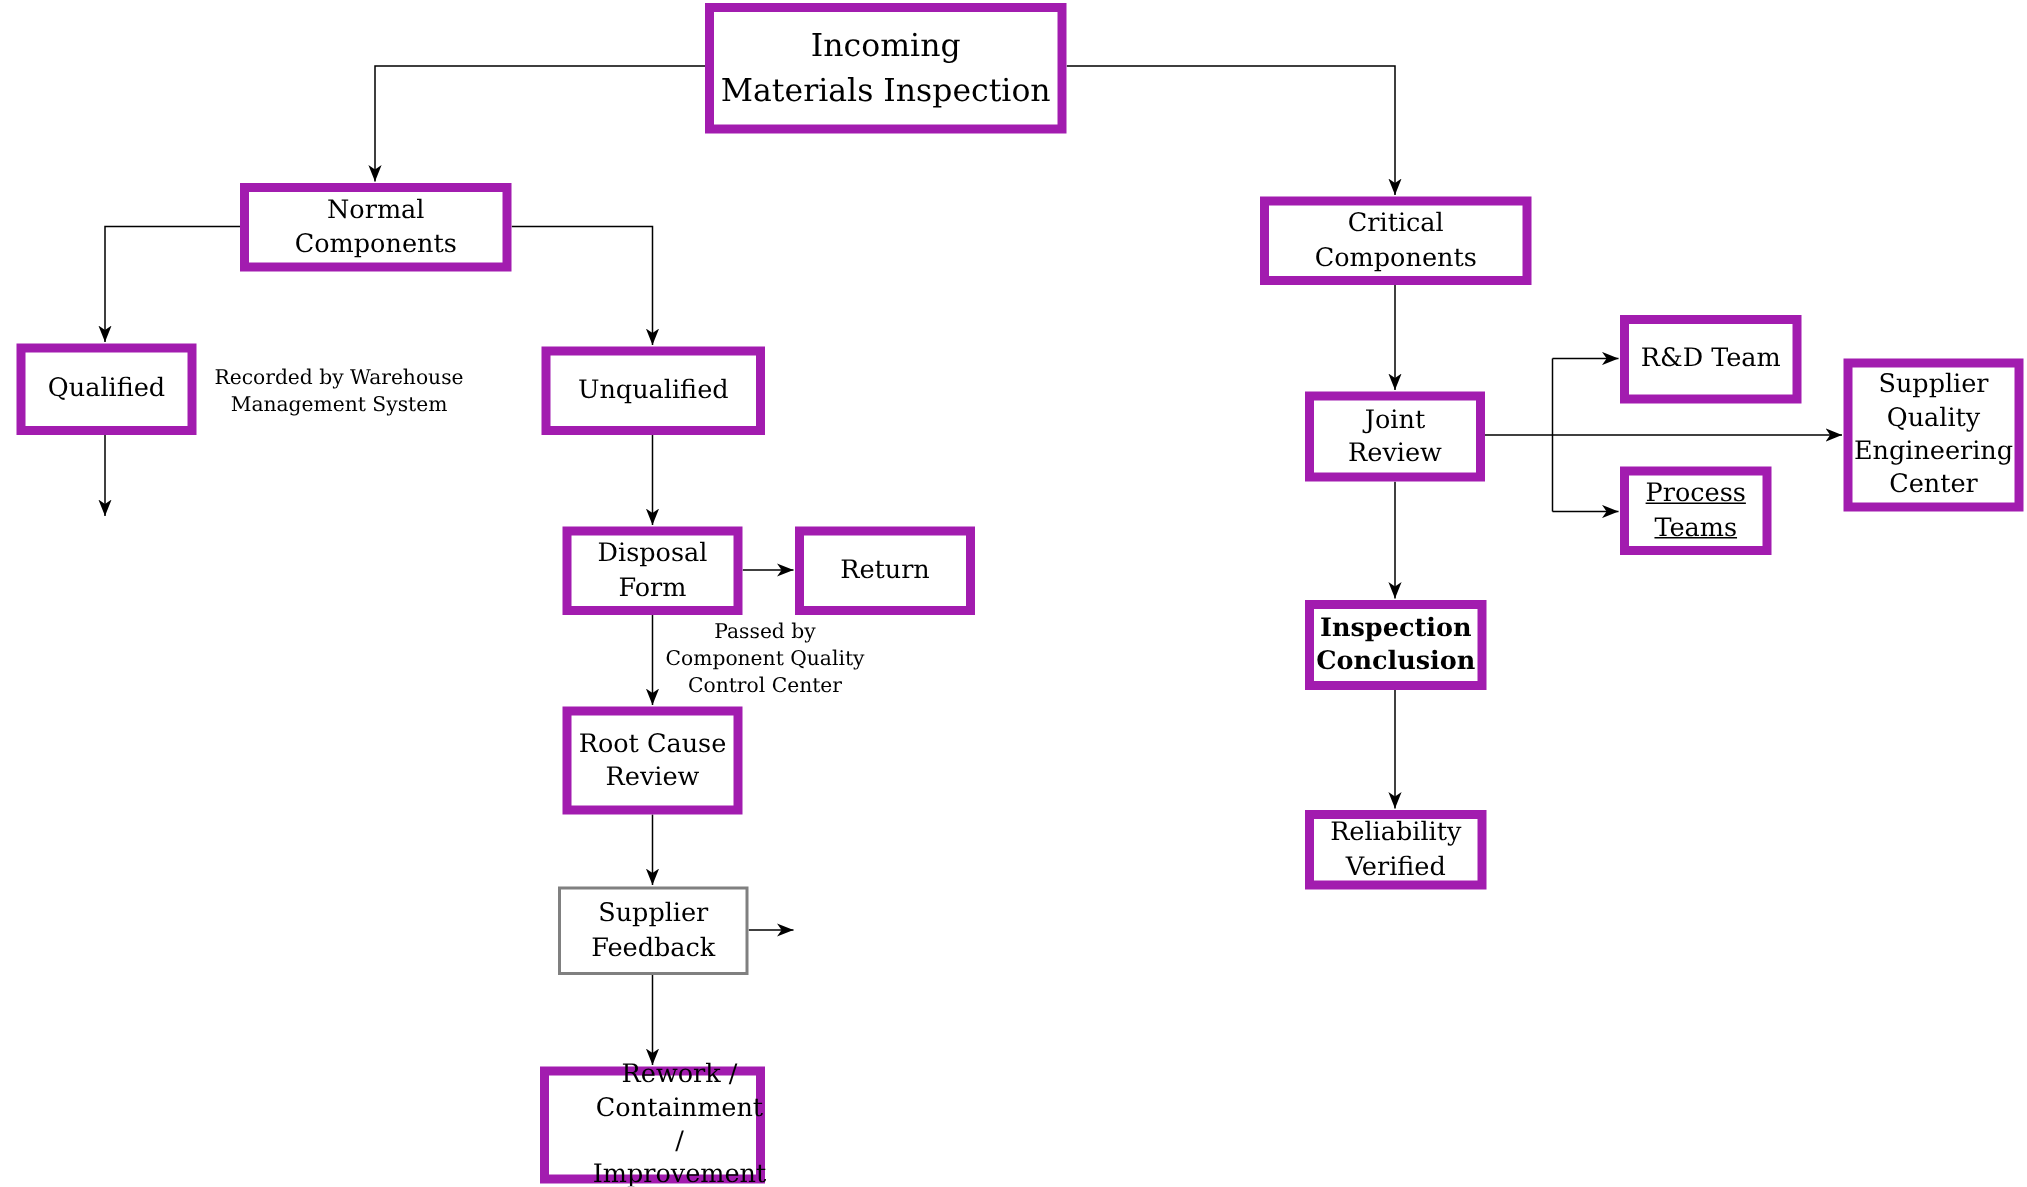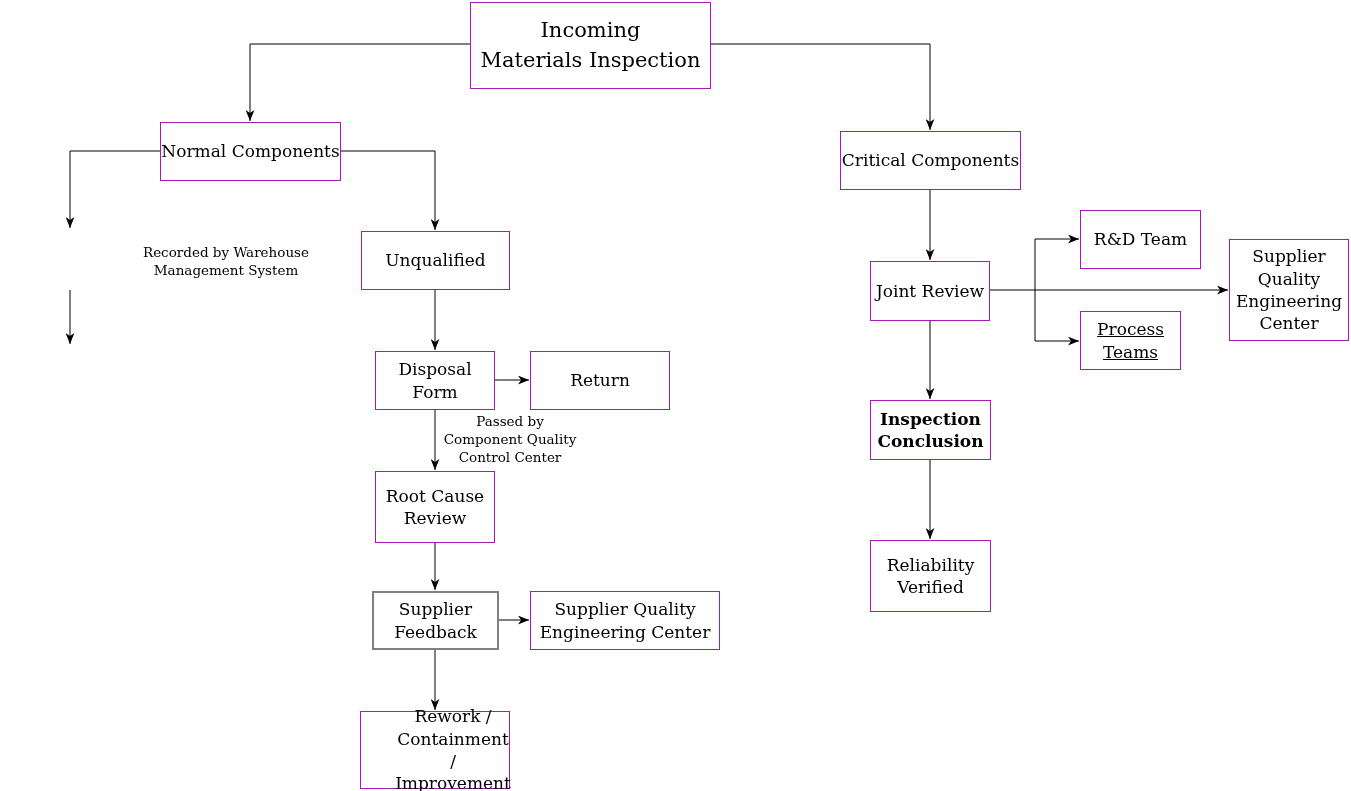--- a/index.html
+++ b/index.html
@@ -14,21 +14,21 @@
   }
   #edge-layer {
     position: absolute;
     left: 0; top: 0;
     width: 1351px; height: 791px;
   }
   .node {
     position: absolute;
     box-sizing: border-box;
     background: #ffffff;
-    border: 1px solid #a21caf;
+    border: 6px solid #a21caf;
     display: flex;
     align-items: center;
     justify-content: center;
     text-align: center;
     white-space: pre-line;
     font-size: 17px;
     line-height: 1.32;
   }
   .node.title {
     font-size: 21px;
@@ -77,37 +77,36 @@
       <polyline points="930,321 930,399" marker-end="url(#arrow)"></polyline>
       <polyline points="930,460 930,539" marker-end="url(#arrow)"></polyline>
     </g>
   </svg>
 
   <div class="node title" style="left:470px; top:2px; width:241px; height:87px;">Incoming
 Materials Inspection</div>
 
   <div class="node" style="left:160px; top:122px; width:181px; height:59px;">Normal Components</div>
 
+  <div class="node" style="left:11px; top:229px; width:120px; height:61px;">Qualified</div>
 
 
   <div class="node" style="left:361px; top:231px; width:149px; height:59px;">Unqualified</div>
 
   <div class="node" style="left:375px; top:351px; width:120px; height:59px;">Disposal
 Form</div>
 
-  <div class="node" style="left:530px; top:351px; width:140px; height:59px;">Return</div>
+  <div class="node" style="left:530px; top:351px; width:120px; height:59px;">Return</div>
 
   <div class="node" style="left:375px; top:471px; width:120px; height:72px;">Root Cause
 Review</div>
 
   <div class="node highlight" style="left:372px; top:591px; width:127px; height:59px;">Supplier
 Feedback</div>
 
-  <div class="node" style="left:530px; top:591px; width:190px; height:59px;">Supplier Quality
-Engineering Center</div>
 
   <div class="node" style="left:360px; top:711px; width:150px; height:78px;padding-left:36px;">Rework /
 Containment /
 Improvement</div>
 
   <div class="node" style="left:870px; top:261px; width:120px; height:60px;">Joint Review</div>
 
   <div class="node" style="left:840px; top:131px; width:181px; height:59px;">Critical Components</div>
 
   <div class="node" style="left:1080px; top:210px; width:121px; height:59px;">R&amp;D Team</div>
@@ -116,21 +115,21 @@
 Teams</div>
 
   <div class="node" style="left:1229px; top:239px; width:120px; height:102px;">Supplier
 Quality
 Engineering
 Center</div>
 
   <div class="node" style="left:870px; top:400px; width:121px; height:60px;font-weight:bold;">Inspection
 Conclusion</div>
 
-  <div class="node" style="left:870px; top:540px; width:121px; height:72px;">Reliability
+  <div class="node" style="left:870px; top:540px; width:121px; height:53px;">Reliability
 Verified</div>
 
   <div class="annotation" style="left:430px; top:413px; width:160px;">Passed by
 Component Quality
 Control Center</div>
 
   <div class="annotation" style="left:130px; top:244px; width:192px;">Recorded by Warehouse
 Management System</div>
 
 </div>

